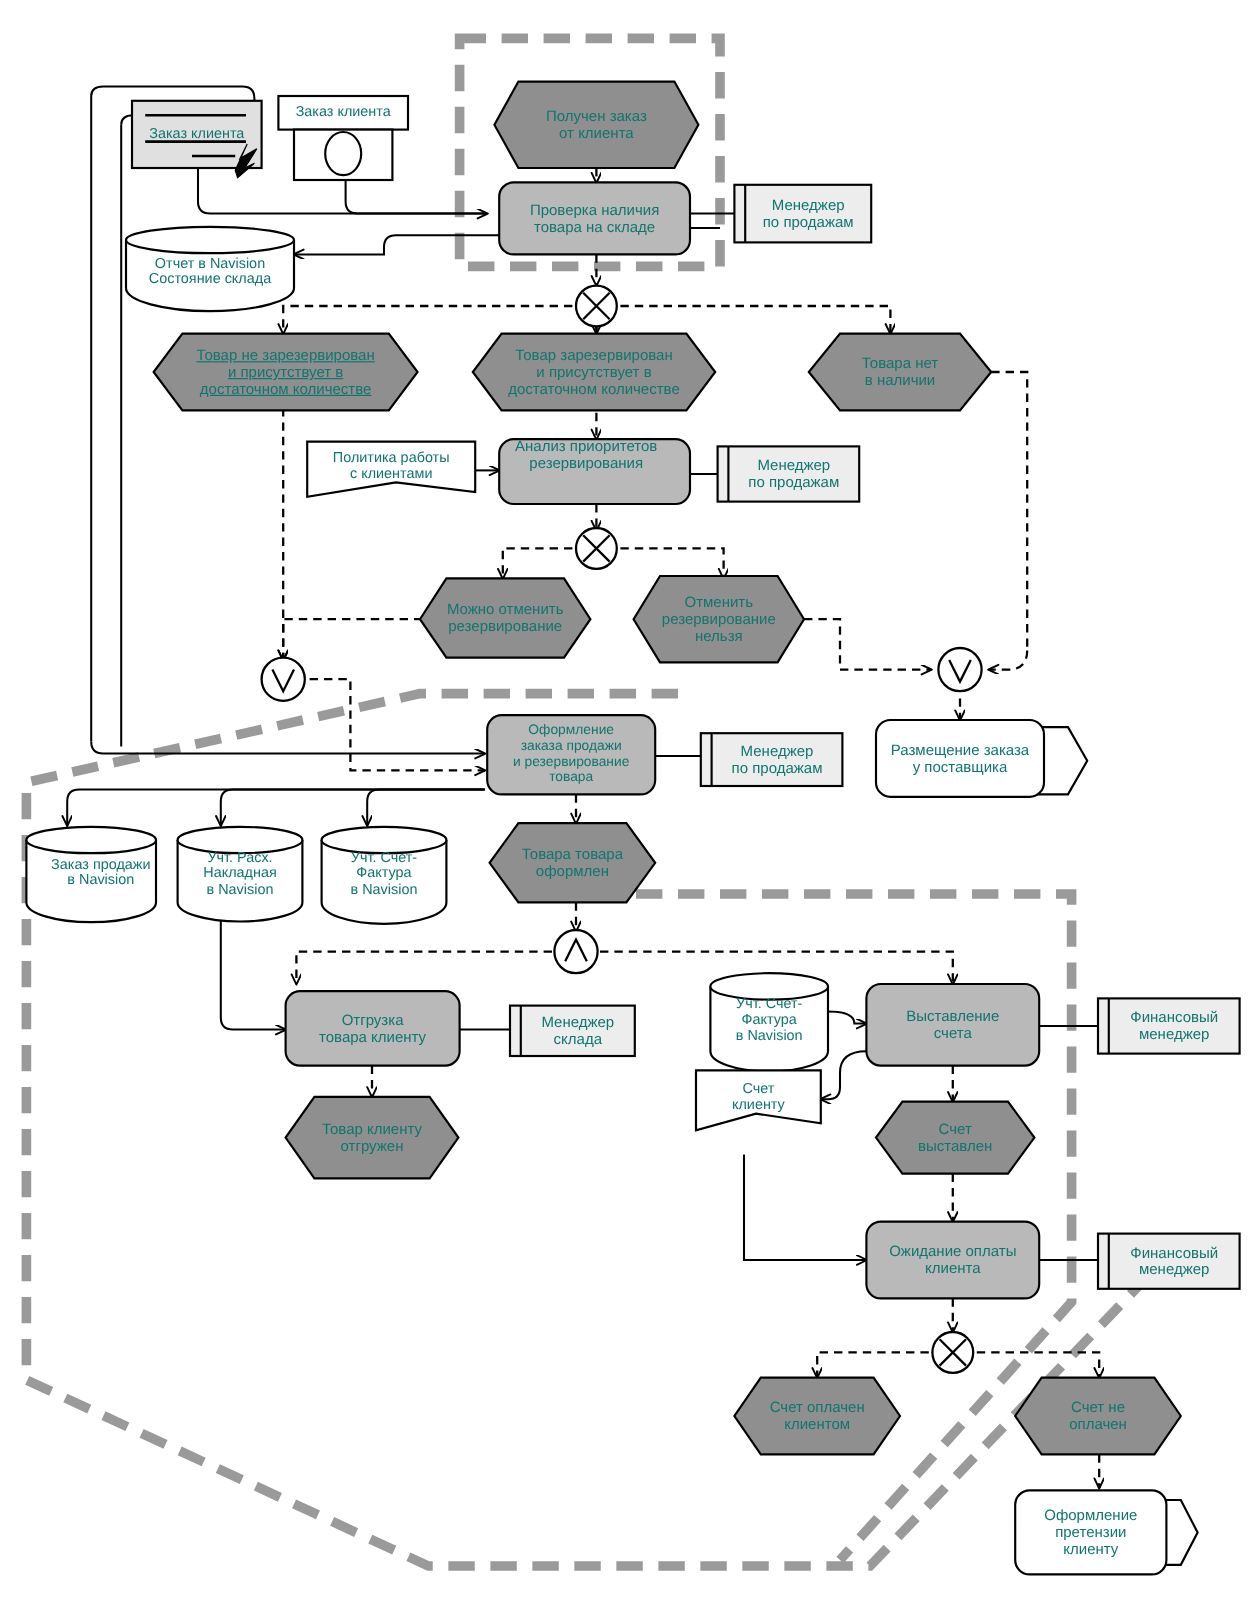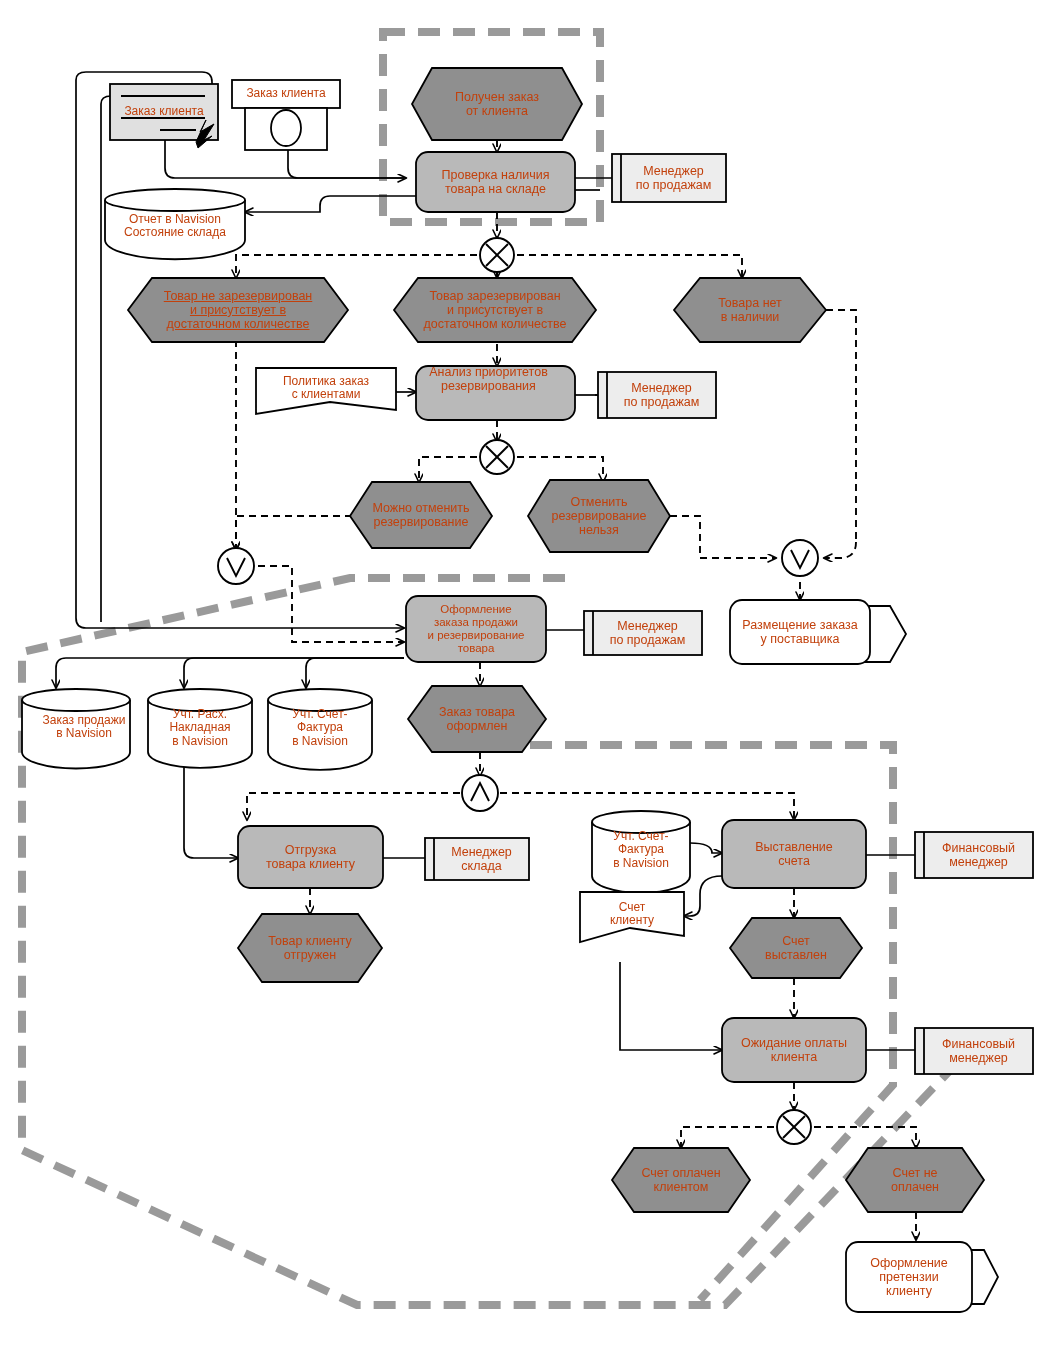--- a/index.html
+++ b/index.html
@@ -1,19 +1,19 @@
 <!DOCTYPE html>
 <html><head>
 <meta charset="utf-8">
 <style>
   html,body{margin:0;padding:0;background:#ffffff;}
   body{font-family:"Liberation Sans","DejaVu Sans",sans-serif;}
   #stage{position:relative;width:1050px;height:1353px;background:#fff;overflow:hidden;}
   #svgroot{position:absolute;left:0;top:0;width:1050px;height:1353px;}
-  .lbl{position:absolute;text-align:center;line-height:1.12;color:#c2410c;
+  .lbl{position:absolute;text-align:center;line-height:1.12;color:#0f766e;
        display:flex;align-items:center;justify-content:center;
        pointer-events:none;white-space:pre-line;}
   .f12{font-size:12.5px;}
   .f12s{font-size:12px;}
   .f11{font-size:11.5px;}
 </style>
 </head>
 <body>
 
 <div id="stage">
@@ -248,21 +248,21 @@
   <div class="lbl f12" style="left:394px;top:278px;width:202px;height:64px;">Товар зарезервирован
 и присутствует в
 достаточном количестве</div>
   <div class="lbl f12" style="left:674px;top:278px;width:152px;height:64px;">Товара нет
 в наличии</div>
   <div class="lbl f12" style="left:350px;top:482px;width:142px;height:66px;">Можно отменить
 резервирование</div>
   <div class="lbl f12" style="left:528px;top:480px;width:142px;height:72px;">Отменить
 резервирование
 нельзя</div>
-  <div class="lbl f12" style="left:408px;top:686px;width:138px;height:66px;">Заказ товара
+  <div class="lbl f12" style="left:408px;top:686px;width:138px;height:66px;">Товара товара
 оформлен</div>
   <div class="lbl f12" style="left:238px;top:914px;width:144px;height:68px;">Товар клиенту
 отгружен</div>
   <div class="lbl f12" style="left:730px;top:918px;width:132px;height:60px;">Счет
 выставлен</div>
   <div class="lbl f12" style="left:612px;top:1148px;width:138px;height:64px;">Счет оплачен
 клиентом</div>
   <div class="lbl f12" style="left:846px;top:1148px;width:138px;height:64px;">Счет не
 оплачен</div>
 
@@ -309,18 +309,18 @@
 в Navision</div>
   <div class="lbl f12s" style="left:268px;top:700px;width:104px;height:56px;">Учт. Счет-
 Фактура
 в Navision</div>
   <div class="lbl f12s" style="left:592px;top:822px;width:98px;height:56px;">Учт. Счет-
 Фактура
 в Navision</div>
 
   <div class="lbl f12s" style="left:110px;top:94px;width:108px;height:36px;">Заказ клиента</div>
   <div class="lbl f12s" style="left:232px;top:80px;width:108px;height:28px;">Заказ клиента</div>
-  <div class="lbl f12s" style="left:256px;top:368px;width:140px;height:40px;">Политика заказ
+  <div class="lbl f12s" style="left:256px;top:368px;width:140px;height:40px;">Политика работы
 с клиентами</div>
   <div class="lbl f12s" style="left:580px;top:892px;width:104px;height:44px;">Счет
 клиенту</div>
 
 </div>
 
 </body></html>

